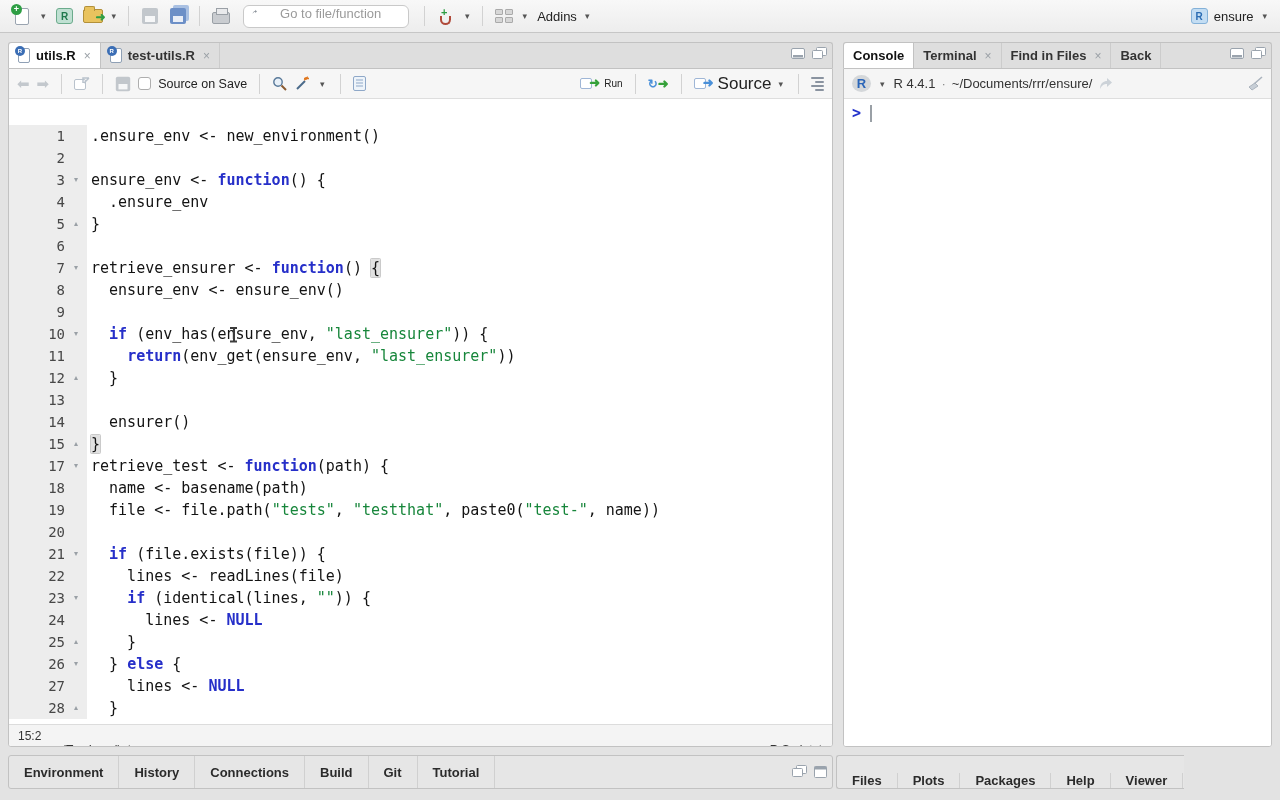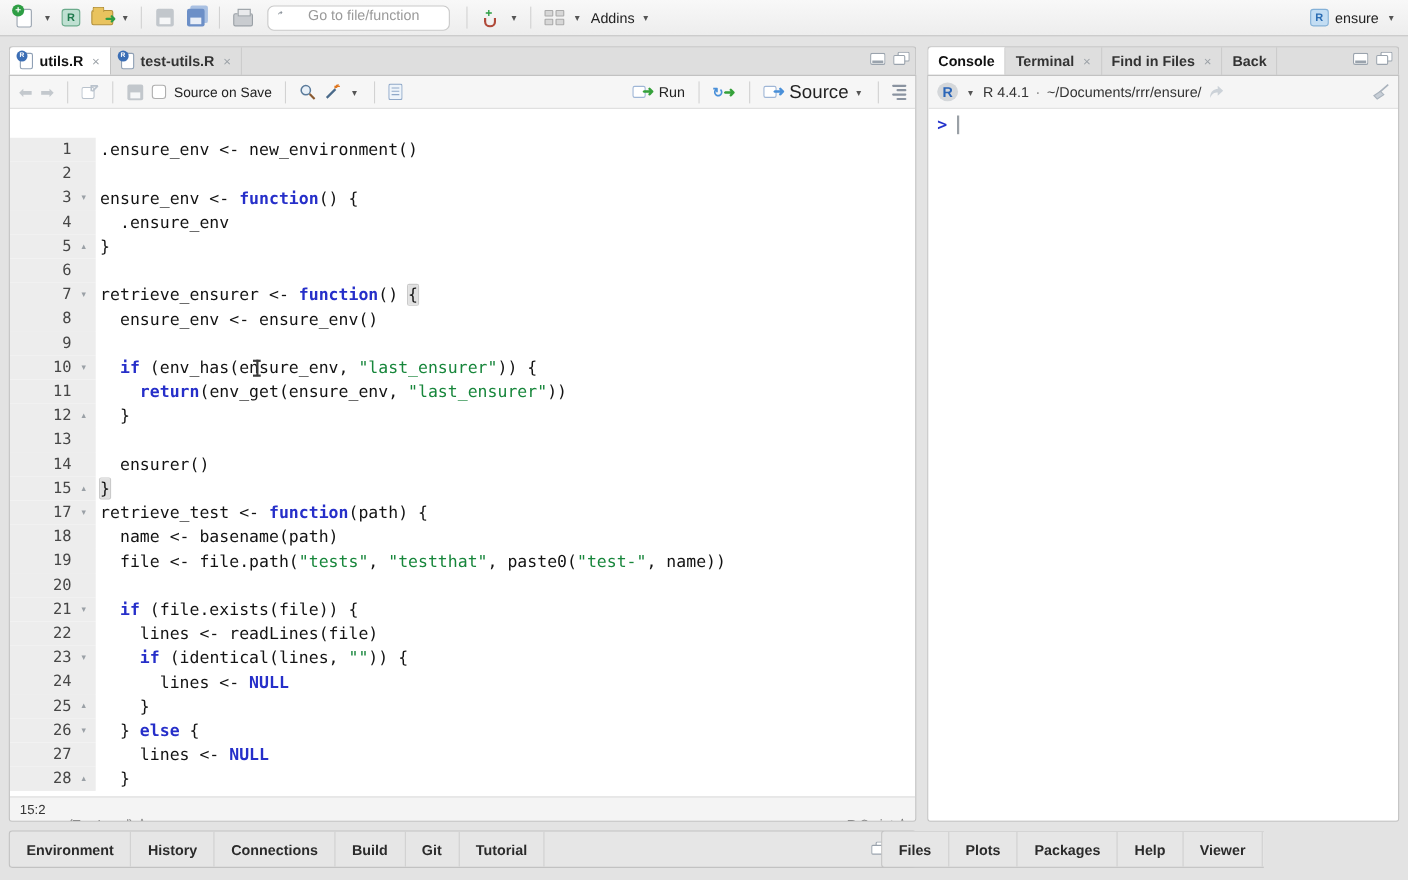--- a/index.html
+++ b/index.html
@@ -103,21 +103,21 @@
     justify-content:center; color:#2a65b8; font-weight:bold; font-size:13px; }
   .con-body { position:absolute; top:30px; left:0; right:0; bottom:0; background:#fff; padding:3px 8px; }
   .prompt-line { display:flex; align-items:center; font:15px/22px "DejaVu Sans Mono",monospace; }
   .prompt { color:#2433cc; font-weight:bold; }
   .con-cursor { width:1.5px; height:17px; background:#9aa0a6; margin-left:9px; }
 
   
   .bstrip { position:absolute; top:755px; height:34px; background:#e6e6e6; border:1px solid #c2c2c2;
     border-radius:3px; display:flex; align-items:stretch; overflow:hidden; }
   .bstrip.left { left:8px; width:825px; }
-  .bstrip.right { left:801px; width:348px; border-right:none; border-radius:3px 0 0 3px; }
+  .bstrip.right { left:836px; width:348px; border-right:none; border-radius:3px 0 0 3px;align-items:flex-end; }
   .btab { display:flex; align-items:center; padding:0 15px; font-size:13px; font-weight:700; color:#2b2b2b;
     border-right:1px solid #d0d0d0; white-space:nowrap; }
   .bstrip .winctl { top:9px; }
 
   svg { display:block; }
 </style>
 </head>
 <body>
 
 <div class="app">
@@ -246,21 +246,21 @@
           <line x1="3" y1="7" x2="10" y2="7" stroke="#8fa8c8"></line>
           <line x1="3" y1="10" x2="10" y2="10" stroke="#8fa8c8"></line>
         </svg>
 
         <span class="right-push"></span>
         <div style="display:flex;align-items:center;gap:4px;">
           <span class="runic">
             <span class="bx"></span>
               <span class="ar green">➜</span>
           </span>
-          <span style="font-size:13px;">Run</span>
+          <span style="font-size:10px;">Run</span>
         </div>
         <span class="tsep"></span>
         <div style="display:flex;align-items:center;">
           <span class="blue" style="font-size:12px;font-weight:bold;">↻</span>
           <span class="green" style="font-size:13px;font-weight:bold;">➜</span>
         </div>
         <span class="tsep"></span>
         <div style="display:flex;align-items:center;gap:4px;">
           <span class="runic">
             <span class="bx"></span>

